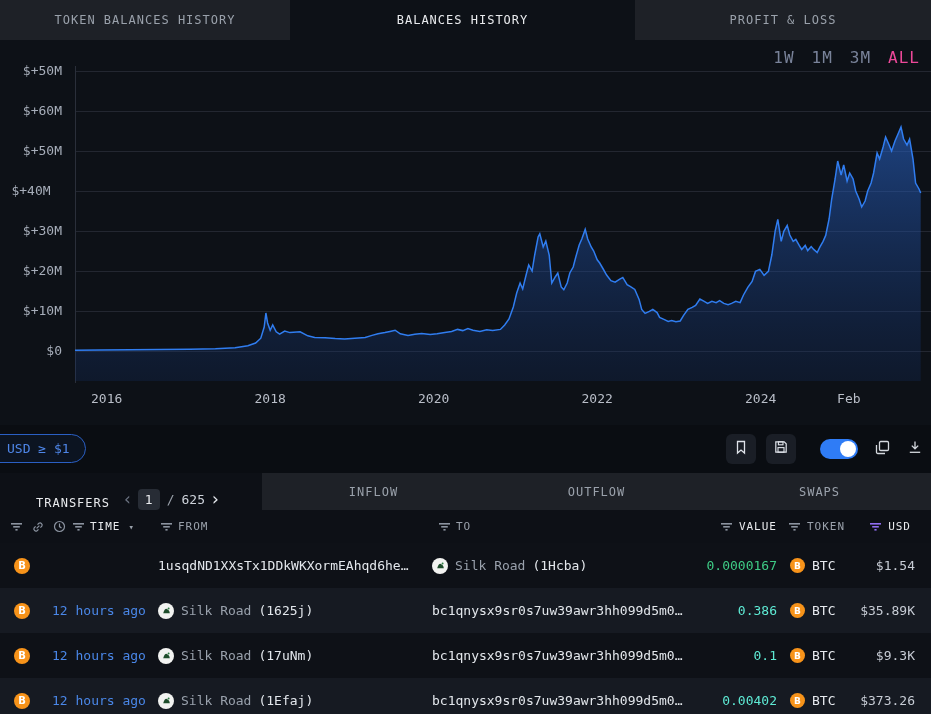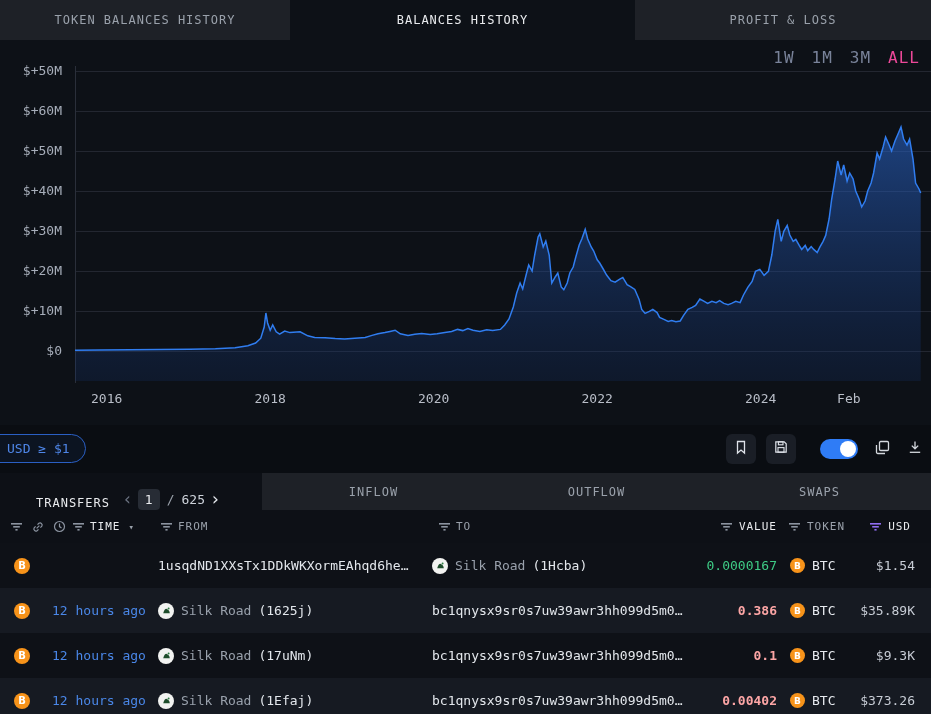--- a/index.html
+++ b/index.html
@@ -64,21 +64,21 @@
   .c-time{left:52px;color:#4a87e8;}
   .c-from{left:158px;gap:7px;}
   .c-to{left:432px;gap:7px;}
   .c-value{right:154px;}
   .c-token{left:790px;gap:7px;color:#e6e9ee;}
   .c-usd{right:16px;color:#c7ccd5;}
   .addr{color:#e3e7ec;}
   .entity{color:#99a1ac;}
   .etag{color:#e3e7ec;}
   .val-in{color:#3ecb85;}
-  .val-out{color:#fca5a5;font-weight:bold;}
+  .val-out{color:#5eead4;}
   .btc-ico{width:16px;height:16px;border-radius:50%;background:#f7931a;color:#fff;
     font-size:10px;font-weight:bold;display:flex;align-items:center;justify-content:center;
     font-family:"DejaVu Sans",sans-serif;}
   .btc-ico.sm{width:15px;height:15px;font-size:9px;}
   .silk-ico{width:16px;height:16px;border-radius:50%;background:#f2f3f1;display:flex;
     align-items:center;justify-content:center;overflow:hidden;}
 </style>
 </head>
 <body>
 
@@ -111,21 +111,21 @@
       <line x1="0" x2="856" y1="251.5" y2="251.5" stroke="#232731" stroke-width="1"></line>
       <line x1="0" x2="856" y1="291.5" y2="291.5" stroke="#232731" stroke-width="1"></line>
       <line x1="0.5" x2="0.5" y1="6" y2="323" stroke="#2a2f3a"></line>
       <path d="M0.0,290.2L24.8,290.0L54.8,289.8L84.7,289.6L114.7,289.2L140.4,288.8L160.1,287.8L172.9,285.8L180.6,283.0L185.8,278.2L189.2,267.0L190.9,253.0L192.6,263.0L195.2,270.2L197.7,265.0L201.2,271.8L204.6,274.2L209.7,271.0L214.9,272.6L225.1,271.8L232.8,275.8L239.7,277.4L250.0,277.8L260.2,278.6L269.6,279.0L279.9,278.2L290.2,277.4L297.0,275.4L303.0,273.8L309.9,272.6L315.0,271.4L320.1,270.2L325.3,273.8L333.0,275.4L339.8,274.2L346.7,273.4L355.2,274.6L362.1,273.8L369.8,272.6L376.6,271.4L382.6,269.4L387.8,270.6L392.9,268.6L398.0,270.2L404.9,271.4L411.7,269.8L417.7,270.6L425.4,269.4L429.7,265.0L434.0,259.0L438.3,247.0L441.7,233.0L445.1,223.0L447.7,229.0L451.1,215.0L453.7,205.0L457.1,211.0L459.7,195.0L463.1,177.0L464.8,173.8L468.2,187.0L470.8,181.0L474.2,195.0L476.8,223.0L480.2,217.0L482.8,213.0L486.2,227.0L488.8,229.8L492.2,223.0L494.8,213.0L498.2,207.0L500.8,197.0L504.2,185.0L506.8,179.0L510.2,169.4L512.7,179.0L516.2,187.0L518.7,191.0L522.2,199.8L524.7,203.0L528.2,209.0L531.6,215.0L535.9,220.6L540.1,222.2L544.4,219.4L547.8,217.4L552.1,224.6L555.5,226.6L559.8,229.4L564.1,239.4L566.7,249.4L570.1,253.4L574.4,251.4L577.8,249.4L582.1,252.6L584.6,257.4L588.9,259.4L593.2,261.4L596.6,260.6L600.9,261.8L605.2,261.0L608.6,255.4L612.9,249.4L617.2,247.4L620.6,245.4L624.9,239.0L629.2,241.4L632.6,243.4L636.9,241.4L641.1,242.6L644.6,240.6L648.8,243.4L653.1,244.6L656.6,243.4L660.8,241.4L665.1,242.6L668.5,235.0L672.8,227.4L677.1,221.4L680.5,211.4L684.8,209.4L689.1,215.4L693.4,211.4L696.8,195.0L700.2,171.0L702.8,159.4L706.2,181.4L708.8,171.4L712.2,165.4L714.8,175.0L718.2,181.4L720.8,179.4L724.2,185.4L726.7,189.4L730.2,185.4L732.7,190.6L736.2,186.6L738.7,189.4L742.2,192.6L744.7,187.4L748.1,181.4L750.7,175.4L754.1,159.0L756.7,139.0L760.1,119.0L762.7,101.0L766.1,115.0L768.7,105.0L772.1,121.0L774.7,113.0L778.1,119.0L780.7,131.0L784.1,139.0L786.7,147.0L790.1,141.0L792.7,131.0L796.1,123.0L798.6,113.0L802.1,93.0L804.6,99.0L808.1,87.0L810.6,77.0L814.1,85.0L816.6,91.0L820.0,81.0L822.6,75.0L826.0,67.0L828.6,79.0L832.0,85.0L834.6,79.0L838.0,99.0L840.6,123.0L844.0,129.0L845.7,133.0L845.7,321L0.0,321Z" fill="url(#areaGrad)"></path>
       <path d="M0.0,290.2L24.8,290.0L54.8,289.8L84.7,289.6L114.7,289.2L140.4,288.8L160.1,287.8L172.9,285.8L180.6,283.0L185.8,278.2L189.2,267.0L190.9,253.0L192.6,263.0L195.2,270.2L197.7,265.0L201.2,271.8L204.6,274.2L209.7,271.0L214.9,272.6L225.1,271.8L232.8,275.8L239.7,277.4L250.0,277.8L260.2,278.6L269.6,279.0L279.9,278.2L290.2,277.4L297.0,275.4L303.0,273.8L309.9,272.6L315.0,271.4L320.1,270.2L325.3,273.8L333.0,275.4L339.8,274.2L346.7,273.4L355.2,274.6L362.1,273.8L369.8,272.6L376.6,271.4L382.6,269.4L387.8,270.6L392.9,268.6L398.0,270.2L404.9,271.4L411.7,269.8L417.7,270.6L425.4,269.4L429.7,265.0L434.0,259.0L438.3,247.0L441.7,233.0L445.1,223.0L447.7,229.0L451.1,215.0L453.7,205.0L457.1,211.0L459.7,195.0L463.1,177.0L464.8,173.8L468.2,187.0L470.8,181.0L474.2,195.0L476.8,223.0L480.2,217.0L482.8,213.0L486.2,227.0L488.8,229.8L492.2,223.0L494.8,213.0L498.2,207.0L500.8,197.0L504.2,185.0L506.8,179.0L510.2,169.4L512.7,179.0L516.2,187.0L518.7,191.0L522.2,199.8L524.7,203.0L528.2,209.0L531.6,215.0L535.9,220.6L540.1,222.2L544.4,219.4L547.8,217.4L552.1,224.6L555.5,226.6L559.8,229.4L564.1,239.4L566.7,249.4L570.1,253.4L574.4,251.4L577.8,249.4L582.1,252.6L584.6,257.4L588.9,259.4L593.2,261.4L596.6,260.6L600.9,261.8L605.2,261.0L608.6,255.4L612.9,249.4L617.2,247.4L620.6,245.4L624.9,239.0L629.2,241.4L632.6,243.4L636.9,241.4L641.1,242.6L644.6,240.6L648.8,243.4L653.1,244.6L656.6,243.4L660.8,241.4L665.1,242.6L668.5,235.0L672.8,227.4L677.1,221.4L680.5,211.4L684.8,209.4L689.1,215.4L693.4,211.4L696.8,195.0L700.2,171.0L702.8,159.4L706.2,181.4L708.8,171.4L712.2,165.4L714.8,175.0L718.2,181.4L720.8,179.4L724.2,185.4L726.7,189.4L730.2,185.4L732.7,190.6L736.2,186.6L738.7,189.4L742.2,192.6L744.7,187.4L748.1,181.4L750.7,175.4L754.1,159.0L756.7,139.0L760.1,119.0L762.7,101.0L766.1,115.0L768.7,105.0L772.1,121.0L774.7,113.0L778.1,119.0L780.7,131.0L784.1,139.0L786.7,147.0L790.1,141.0L792.7,131.0L796.1,123.0L798.6,113.0L802.1,93.0L804.6,99.0L808.1,87.0L810.6,77.0L814.1,85.0L816.6,91.0L820.0,81.0L822.6,75.0L826.0,67.0L828.6,79.0L832.0,85.0L834.6,79.0L838.0,99.0L840.6,123.0L844.0,129.0L845.7,133.0" fill="none" stroke="#307df0" stroke-width="1.5"></path>
     </svg>
   <div id="y-labels">
       <div class="y-label" style="top: 22px;">$+50M</div>
       <div class="y-label" style="top: 62px;">$+60M</div>
       <div class="y-label" style="top: 102px;">$+50M</div>
-      <div class="y-label" style="top: 142px;">$+40M</div>
+      <div class="y-label" style="top: 142px; text-align: center;">$+40M</div>
       <div class="y-label" style="top: 182px;">$+30M</div>
       <div class="y-label" style="top: 222px;">$+20M</div>
       <div class="y-label" style="top: 262px;">$+10M</div>
       <div class="y-label" style="top: 302px;">$0</div>
     </div>
   <div id="x-labels">
       <div class="x-label" style="left: 66.672px;">2016</div>
       <div class="x-label" style="left: 230.168px;">2018</div>
       <div class="x-label" style="left: 393.664px;">2020</div>
       <div class="x-label" style="left: 557.16px;">2022</div>

